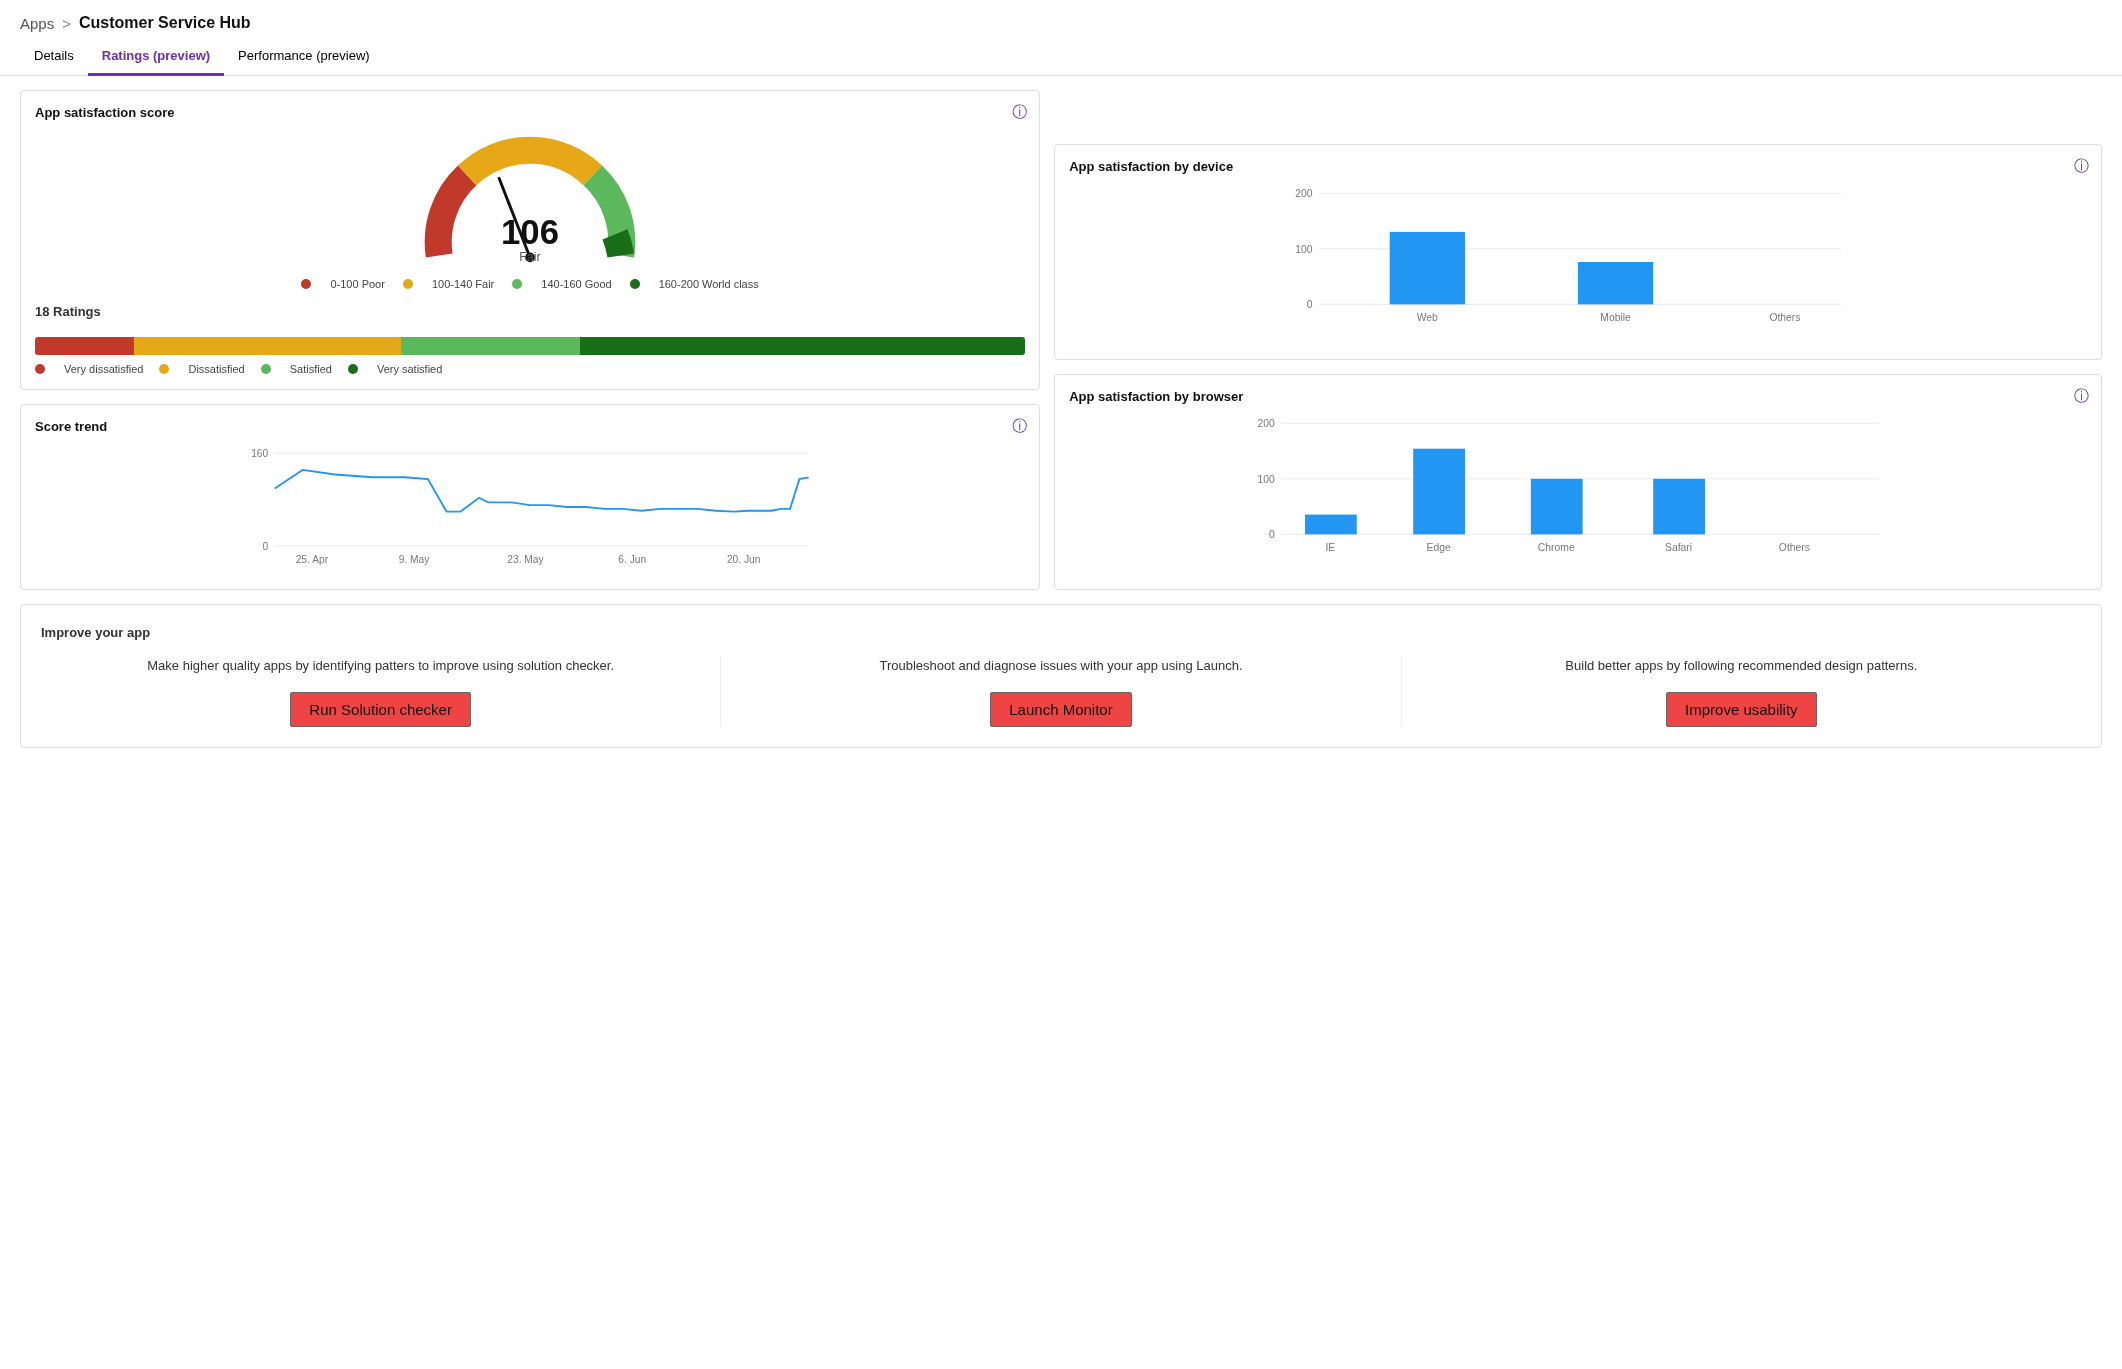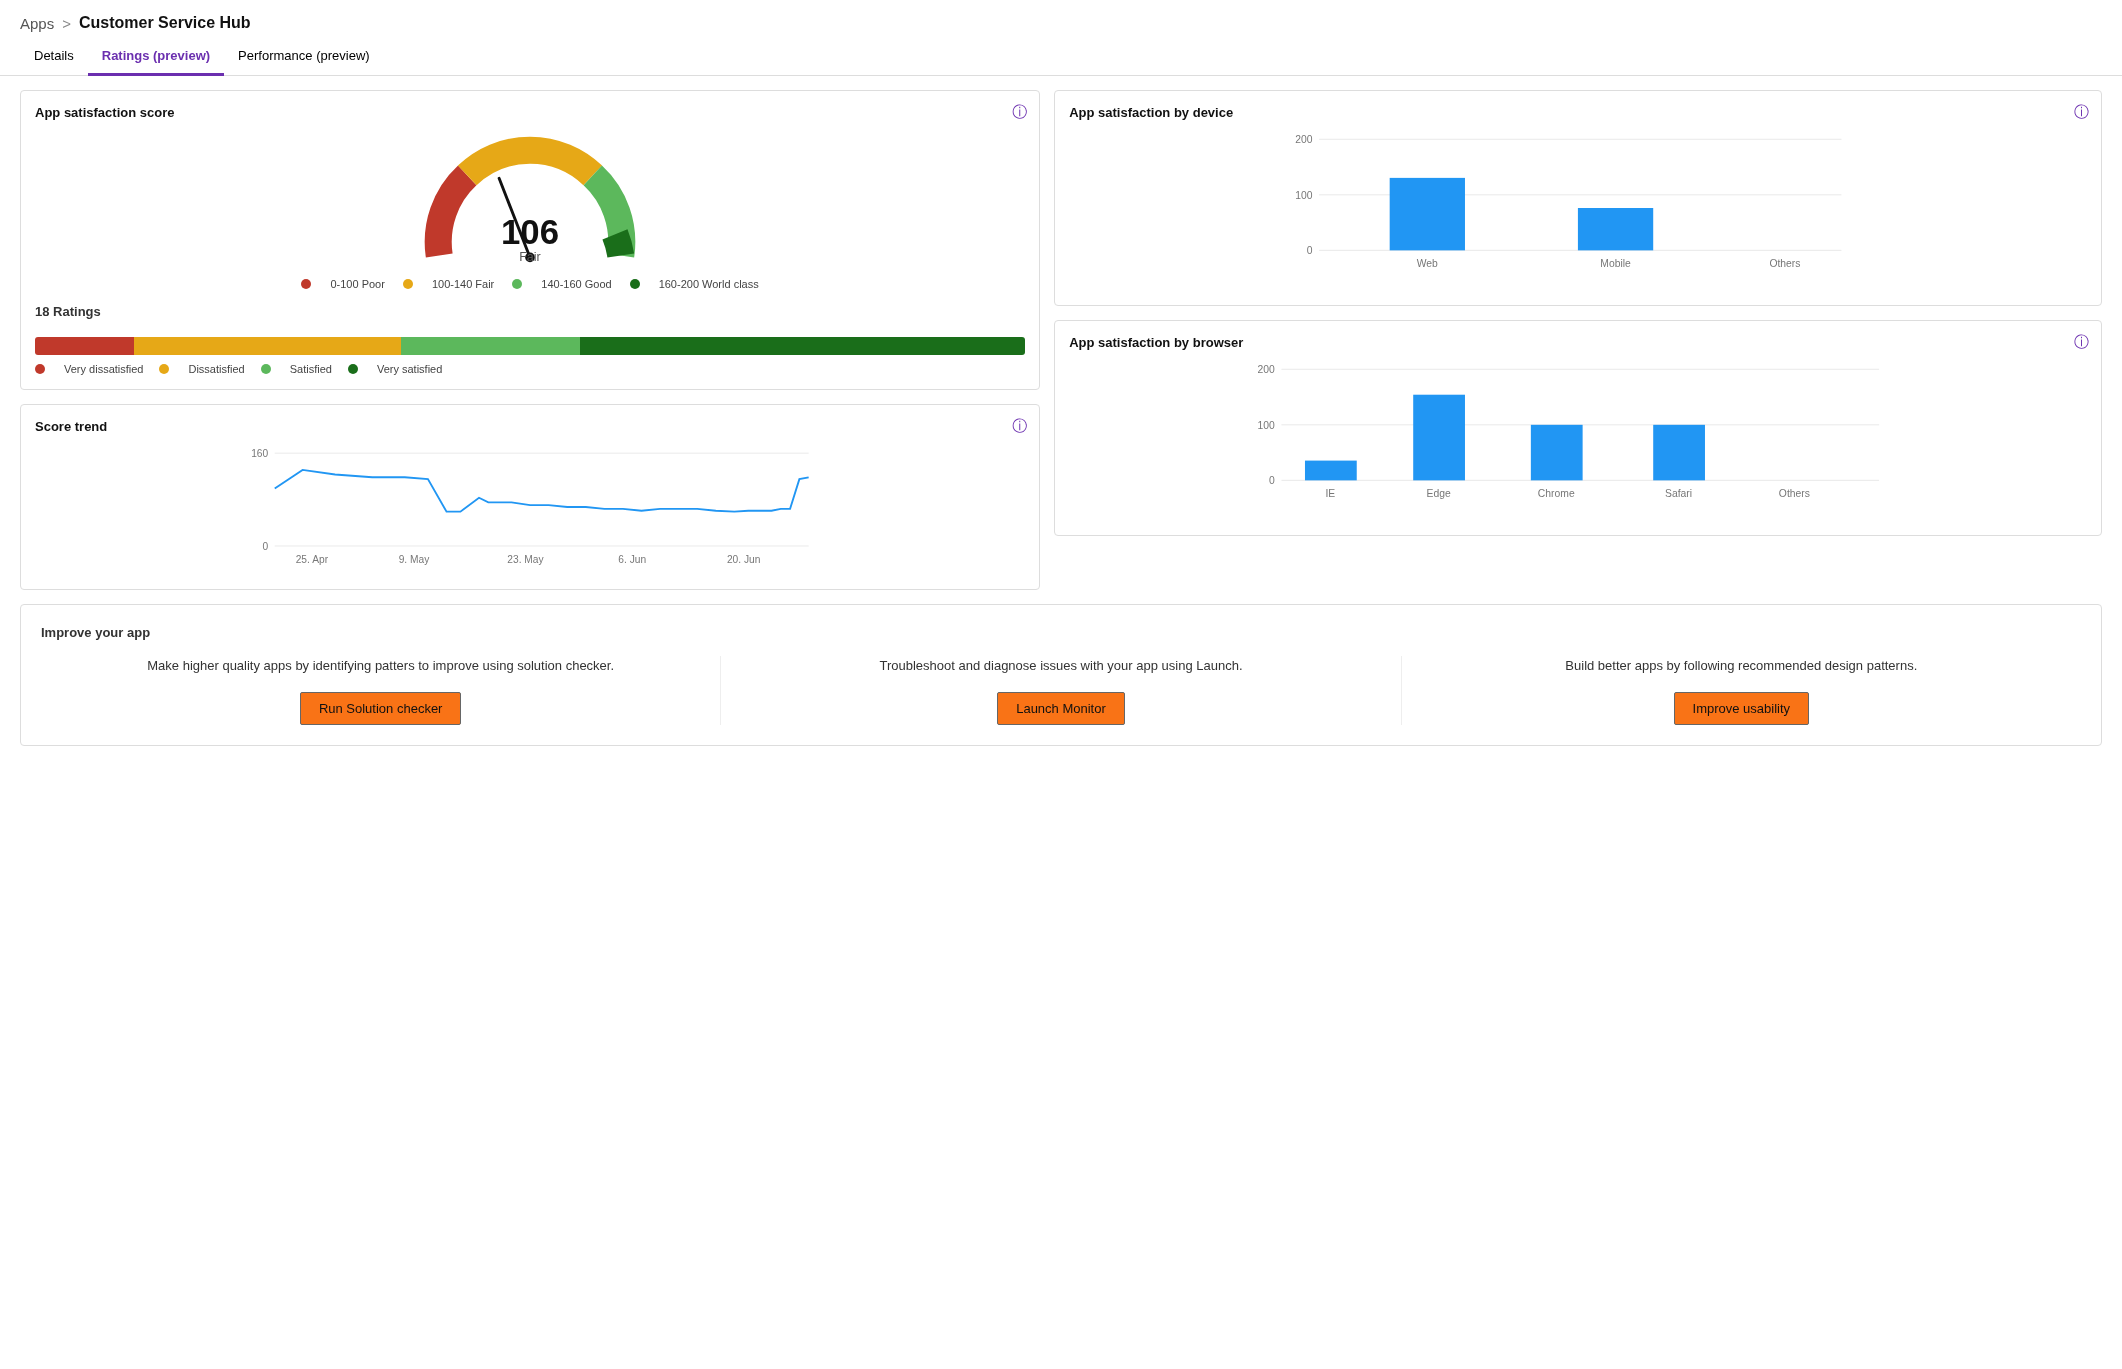--- a/index.html
+++ b/index.html
@@ -9,21 +9,21 @@
     .breadcrumb-apps { color: #555; cursor: pointer; }
     .breadcrumb-sep { margin: 0 8px; color: #888; }
     .breadcrumb-current { font-weight: 600; color: #111; font-size: 16px; }
 
     .tabs { display: flex; align-items: center; padding: 0 20px; border-bottom: 1px solid #ddd; margin-bottom: 14px; }
     .tab { padding: 10px 14px; font-size: 13px; cursor: pointer; color: #000000; border-bottom: 3px solid transparent; margin-bottom: -1px; }
     .tab.active { color: #6b2faf; border-bottom: 3px solid #6b2faf; font-weight: 600; }
 
     .main { padding: 0 20px 20px 20px; }
 
-    .top-row { display: flex; gap: 14px; margin-bottom: 14px; }
+    .top-row { display: flex; gap: 14px; margin-bottom: 14px; align-items: flex-end; }
 
     .card { border: 1px solid #ddd; border-radius: 4px; background: #fff; padding: 14px; position: relative; }
     .card-title { font-size: 13px; font-weight: 600; color: #111; margin-bottom: 8px; }
     .card-info { position: absolute; top: 12px; right: 12px; color: #6b2faf; font-size: 15px; cursor: pointer; }
 
     
     .satisfaction-card { flex: 0 0 48%; }
 
     
     .gauge-container { display: flex; flex-direction: column; align-items: center; margin: 10px 0 8px 0; }
@@ -53,21 +53,21 @@
 
     .bar-chart-svg { width: 100%; height: 160px; }
 
     
     .improve-card { border: 1px solid #ddd; border-radius: 4px; background: #fff; padding: 20px 20px 20px 20px; }
     .improve-title { font-size: 13px; font-weight: 600; margin-bottom: 16px; }
     .improve-grid { display: flex; gap: 0; }
     .improve-item { flex: 1; display: flex; flex-direction: column; align-items: center; padding: 0 20px; border-right: 1px solid #eee; }
     .improve-item:last-child { border-right: none; }
     .improve-desc { font-size: 13px; color: #333; text-align: center; margin-bottom: 16px; line-height: 1.5; flex: 1; display: flex; align-items: center; }
-    .improve-btn { border: 1px solid #666; background: #f97316; padding: 8px 18px; font-size: 13px; cursor: pointer; color: #111; border-radius: 2px; white-space: nowrap; text-align: center; }
+    .improve-btn { border: 1px solid #666; background: #ef4444; padding: 8px 18px; font-size: 15px; cursor: pointer; color: #111; border-radius: 2px; white-space: nowrap; text-align: center; }
   </style>
 </head>
 <body>
 
 <div class="breadcrumb">
   <span class="breadcrumb-apps">Apps</span>
   <span class="breadcrumb-sep">&gt;</span>
   <span class="breadcrumb-current">Customer Service Hub</span>
 </div>
 

